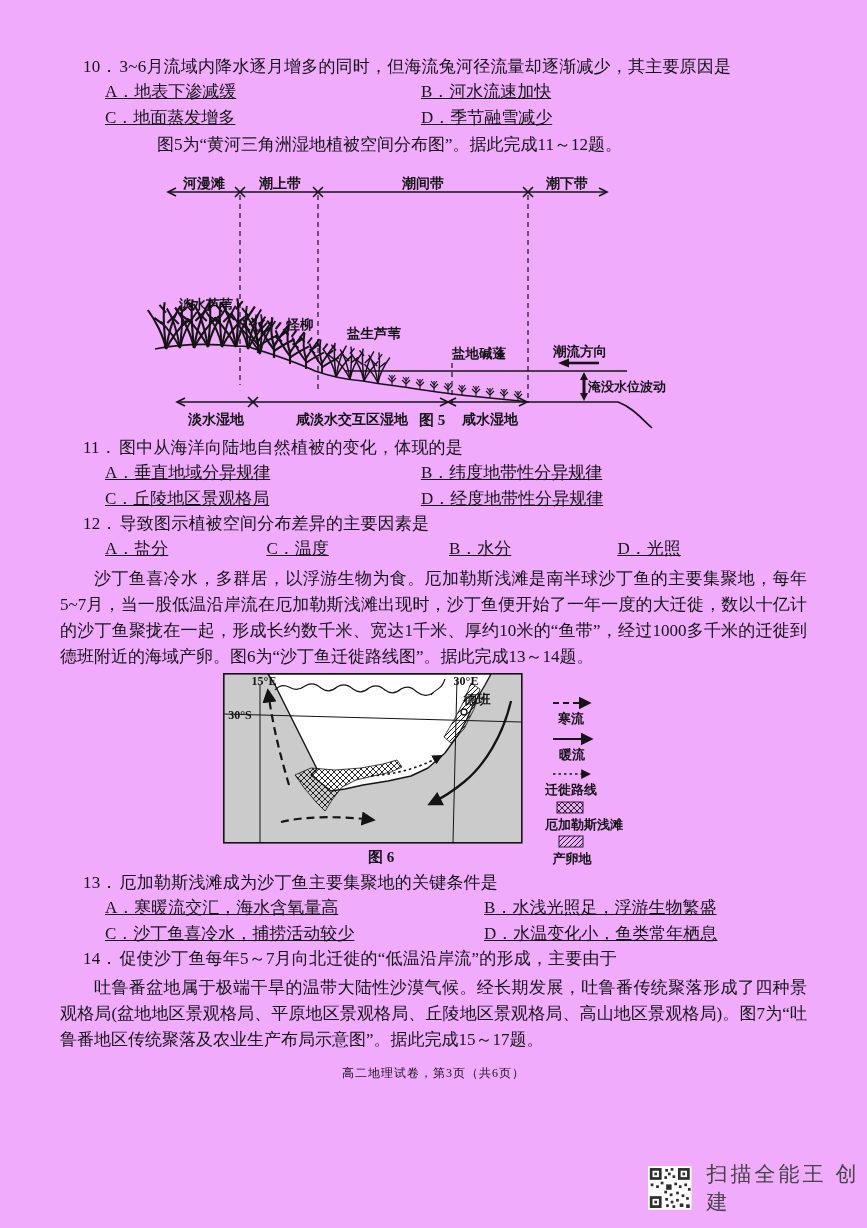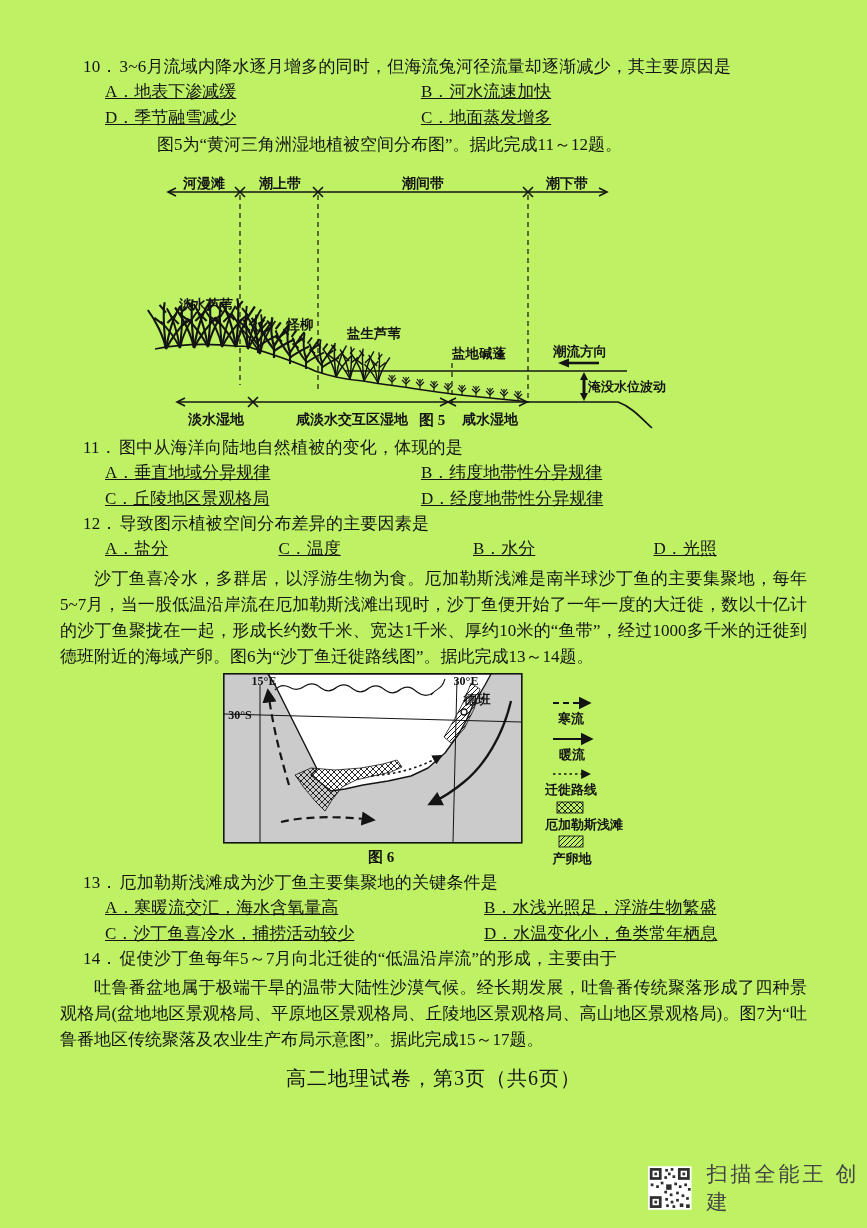--- a/index.html
+++ b/index.html
@@ -1,49 +1,49 @@
 <!DOCTYPE html>
 <html><head>
 <meta charset="utf-8">
 <style>
   html,body{margin:0;padding:0;background:#e8e8e8;}
   .page{
-    width:867px;height:1228px;background:#bef264;position:relative;
+    width:867px;height:1228px;background:#f0abfc;position:relative;
     box-sizing:border-box;padding:55px 60px 0 60px;
     font-family:"Liberation Serif","DejaVu Serif",serif;
     color:#141414;overflow:hidden;
   }
   .q{margin-left:23px;}
   .stem{font-size:17px;line-height:24px;letter-spacing:0.2px;}
   .qnum{margin-right:2px;}
   .opts{display:grid;padding-left:22px;font-size:17px;line-height:26px;text-decoration:underline;}
   .opts-a{grid-template-columns:45% 55%;}
   .opts-b{grid-template-columns:54% 46%;}
-  .opts-4{grid-template-columns:23% 26% 24% 27%;gap:12px;}
+  .opts-4{grid-template-columns:23% 26% 24% 27%;}
   .fig-intro{font-size:17px;line-height:24px;margin:2px 0 16px 97px;}
   .para{font-size:17px;line-height:26px;text-align:justify;text-indent:2em;margin:4px 0 0 0;}
   figure{margin:0;padding:0;}
   svg{display:block;}
   svg text{font-family:"Liberation Serif","DejaVu Serif",serif;fill:#141414;}
-  .footer{font-size:20px;text-align:center;margin-top:12px;letter-spacing:1px;}
+  .footer{font-size:12px;text-align:center;margin-top:12px;letter-spacing:1px;}
   .watermark{position:absolute;left:648px;top:1160px;display:flex;align-items:center;gap:15px;}
   .watermark-text{font-size:21px;color:#454545;letter-spacing:3px;font-family:"Liberation Sans","DejaVu Sans",sans-serif;}
 </style>
 </head>
 <body>
 
 <div class="page">
 
   <div class="q">
     <div class="stem"><span class="qnum">10．</span><span>3~6月流域内降水逐月增多的同时，但海流兔河径流量却逐渐减少，其主要原因是</span></div>
     <div class="opts opts-a">
       <span>A．地表下渗减缓</span>
       <span>B．河水流速加快</span>
+      <span>C．地面蒸发增多</span>
       <span>D．季节融雪减少</span>
-      <span>C．地面蒸发增多</span>
     </div>
   </div>
 
   <div class="fig-intro">图5为“黄河三角洲湿地植被空间分布图”。据此完成11～12题。</div>
 
   <figure style="margin-left:80px;margin-top:18px;">
     <svg width="534" height="258" viewBox="0 0 534 258">
       <defs>
         <g id="reed" stroke="#141414" stroke-width="1.6" fill="none">
           <path d="M0,0 C-2,-10 -8,-22 -14,-30"></path>

